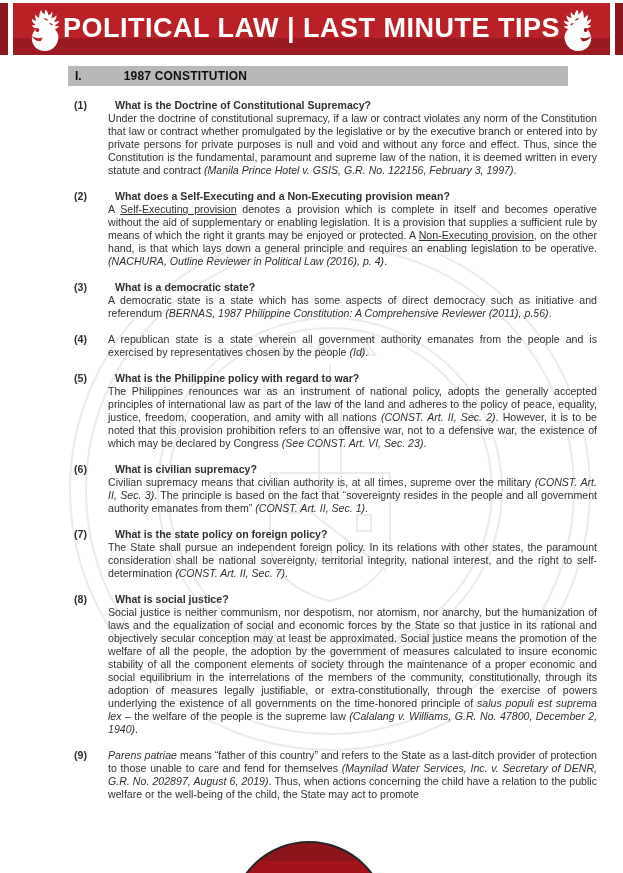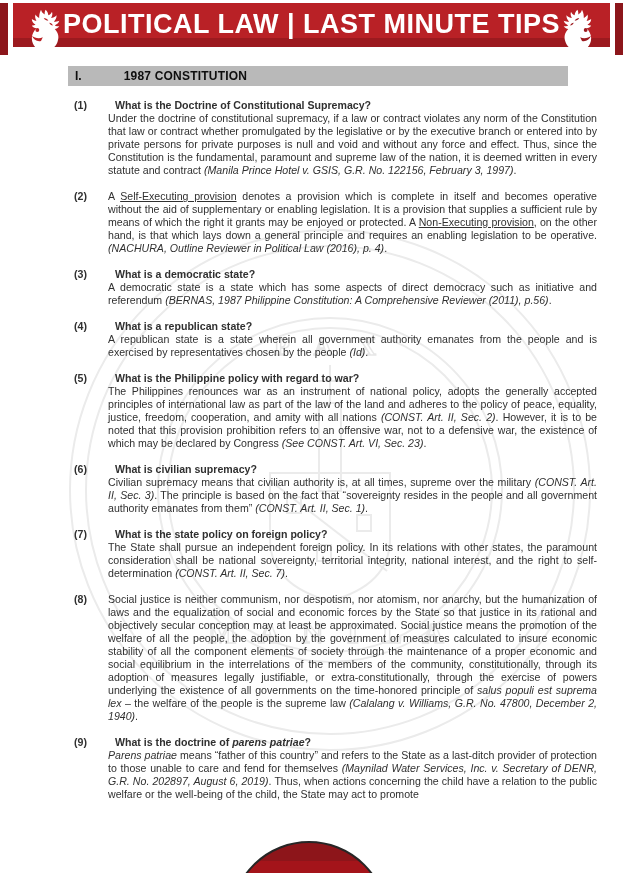--- a/index.html
+++ b/index.html
@@ -6,21 +6,21 @@
     --red:#b92126; --red-dark:#9c1a1f; --red-edge:#8c161b;
     --bar-gray:#b9b9b9; --ink:#303030; --dome:#a4141a; --dome-top:#8d151a;
   }
   html,body{margin:0;padding:0;}
   body{
     width:623px;height:873px;position:relative;overflow:hidden;background:#ffffff;
     font-family:"Liberation Sans", sans-serif;
   }
   
   .banner{
-    position:absolute;top:3px;left:13px;right:13px;height:44px;
+    position:absolute;top:3px;left:13px;right:13px;height:52px;
     background:linear-gradient(180deg,var(--red) 0,var(--red) 35px,var(--red-dark) 35px,var(--red-dark) 100%);
     display:flex;align-items:center;justify-content:center;
   }
   .edge-strip{position:absolute;top:3px;height:52px;width:8px;background:var(--red-edge);}
   .edge-strip.left{left:0}
   .edge-strip.right{right:0}
   .banner-title{
     color:#ffffff;font-weight:800;font-size:27px;letter-spacing:.5px;white-space:nowrap;
     margin-top:-2px;
   }
@@ -118,34 +118,34 @@
     <div class="qa-item">
       <div class="qa-num">(1)</div>
       <div class="qa-body">
         <div class="qa-q"><span class="seg">What is the Doctrine of Constitutional Supremacy?</span></div>
         <div class="qa-a"><span class="seg">Under the doctrine of constitutional supremacy, if a law or contract violates any norm of the Constitution that law or contract whether promulgated by the legislative or by the executive branch or entered into by private persons for private purposes is null and void and without any force and effect. Thus, since the Constitution is the fundamental, paramount and supreme law of the nation, it is deemed written in every statute and contract </span><span class="seg italic">(Manila Prince Hotel v. GSIS, G.R. No. 122156, February 3, 1997)</span><span class="seg">.</span></div>
       </div>
     </div>
     <div class="qa-item">
       <div class="qa-num">(2)</div>
       <div class="qa-body">
+        <div class="qa-q"><span class="seg">What does a Self-Executing and a Non-Executing provision mean?</span></div>
         <div class="qa-a"><span class="seg">A </span><span class="seg underline">Self-Executing provision</span><span class="seg"> denotes a provision which is complete in itself and becomes operative without the aid of supplementary or enabling legislation. It is a provision that supplies a sufficient rule by means of which the right it grants may be enjoyed or protected. A </span><span class="seg underline">Non-Executing provision</span><span class="seg">, on the other hand, is that which lays down a general principle and requires an enabling legislation to be operative. </span><span class="seg italic">(NACHURA, Outline Reviewer in Political Law (2016), p. 4)</span><span class="seg">.</span></div>
       </div>
     </div>
     <div class="qa-item">
       <div class="qa-num">(3)</div>
       <div class="qa-body">
         <div class="qa-q"><span class="seg">What is a democratic state?</span></div>
         <div class="qa-a"><span class="seg">A democratic state is a state which has some aspects of direct democracy such as initiative and referendum </span><span class="seg italic">(BERNAS, 1987 Philippine Constitution: A Comprehensive Reviewer (2011), p.56)</span><span class="seg">.</span></div>
       </div>
     </div>
     <div class="qa-item">
       <div class="qa-num">(4)</div>
       <div class="qa-body">
-        <div class="qa-q"><span class="seg">What is a republican state?</span></div>
         <div class="qa-a"><span class="seg">A republican state is a state wherein all government authority emanates from the people and is exercised by representatives chosen by the people </span><span class="seg italic">(Id)</span><span class="seg">.</span></div>
       </div>
     </div>
     <div class="qa-item">
       <div class="qa-num">(5)</div>
       <div class="qa-body">
         <div class="qa-q"><span class="seg">What is the Philippine policy with regard to war?</span></div>
         <div class="qa-a"><span class="seg">The Philippines renounces war as an instrument of national policy, adopts the generally accepted principles of international law as part of the law of the land and adheres to the policy of peace, equality, justice, freedom, cooperation, and amity with all nations </span><span class="seg italic">(CONST. Art. II, Sec. 2)</span><span class="seg">. However, it is to be noted that this provision prohibition refers to an offensive war, not to a defensive war, the existence of which may be declared by Congress </span><span class="seg italic">(See CONST. Art. VI, Sec. 23)</span><span class="seg">.</span></div>
       </div>
     </div>
@@ -159,25 +159,25 @@
     <div class="qa-item">
       <div class="qa-num">(7)</div>
       <div class="qa-body">
         <div class="qa-q"><span class="seg">What is the state policy on foreign policy?</span></div>
         <div class="qa-a"><span class="seg">The State shall pursue an independent foreign policy. In its relations with other states, the paramount consideration shall be national sovereignty, territorial integrity, national interest, and the right to self-determination </span><span class="seg italic">(CONST. Art. II, Sec. 7)</span><span class="seg">.</span></div>
       </div>
     </div>
     <div class="qa-item">
       <div class="qa-num">(8)</div>
       <div class="qa-body">
+        <div class="qa-q"><span class="seg">What is social justice?</span></div>
         <div class="qa-a"><span class="seg">Social justice is neither communism, nor despotism, nor atomism, nor anarchy, but the humanization of laws and the equalization of social and economic forces by the State so that justice in its rational and objectively secular conception may at least be approximated. Social justice means the promotion of the welfare of all the people, the adoption by the government of measures calculated to insure economic stability of all the component elements of society through the maintenance of a proper economic and social equilibrium in the interrelations of the members of the community, constitutionally, through its adoption of measures legally justifiable, or extra-constitutionally, through the exercise of powers underlying the existence of all governments on the time-honored principle of </span><span class="seg italic">salus populi est suprema lex</span><span class="seg"> – the welfare of the people is the supreme law </span><span class="seg italic">(Calalang v. Williams, G.R. No. 47800, December 2, 1940)</span><span class="seg">.</span></div>
       </div>
     </div>
     <div class="qa-item">
       <div class="qa-num">(9)</div>
       <div class="qa-body">
-        <div class="qa-q"><span class="seg">What is the doctrine of </span><span class="seg bold-italic">parens patriae</span><span class="seg">?</span></div>
         <div class="qa-a"><span class="seg italic">Parens patriae</span><span class="seg"> means “father of this country” and refers to the State as a last-ditch provider of protection to those unable to care and fend for themselves </span><span class="seg italic">(Maynilad Water Services, Inc. v. Secretary of DENR, G.R. No. 202897, August 6, 2019)</span><span class="seg">. Thus, when actions concerning the child have a relation to the public welfare or the well-being of the child, the State may act to promote</span></div>
       </div>
     </div>
   </div>
 
 <div class="dome"></div>
 
 </body></html>

